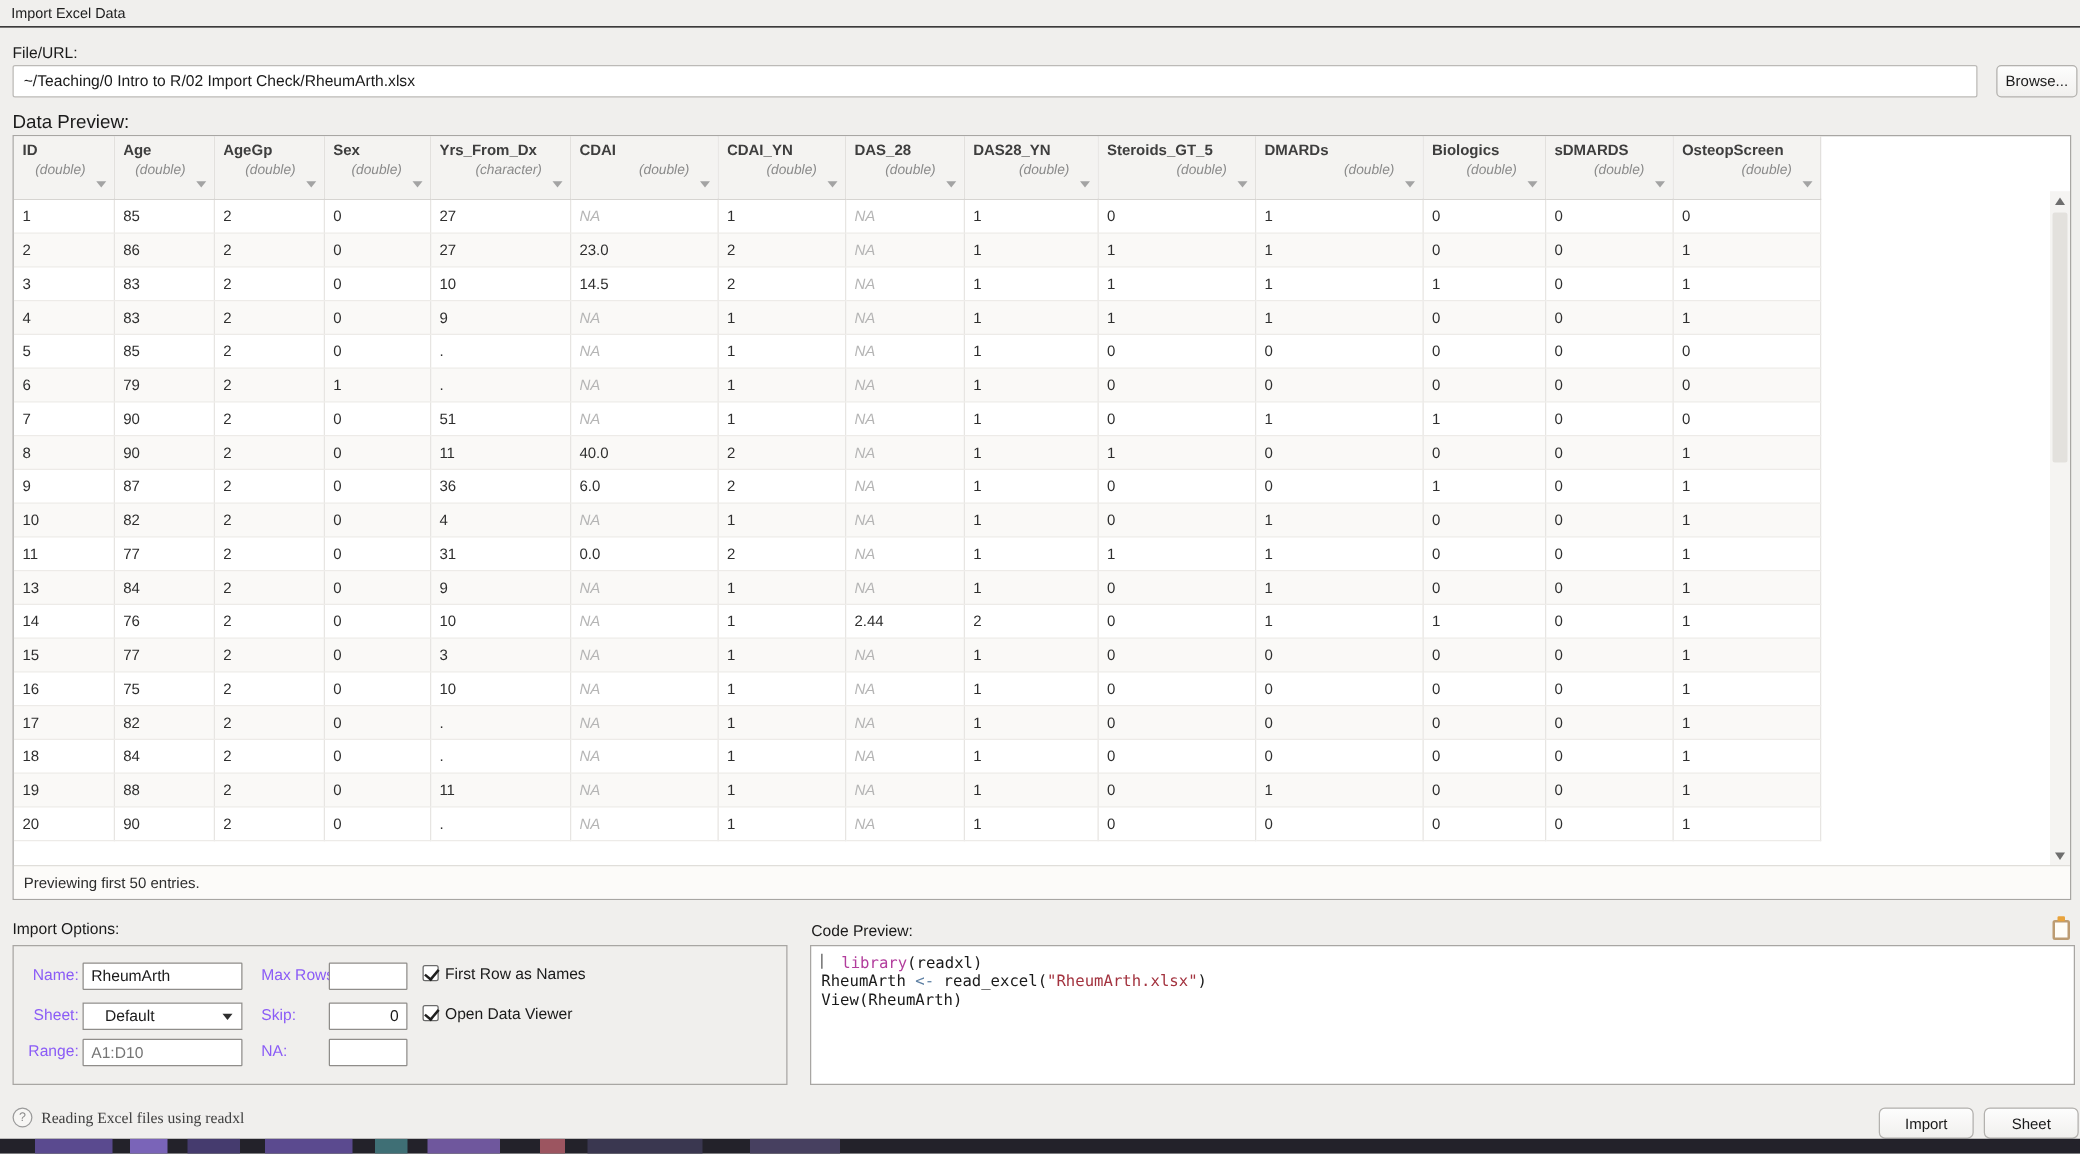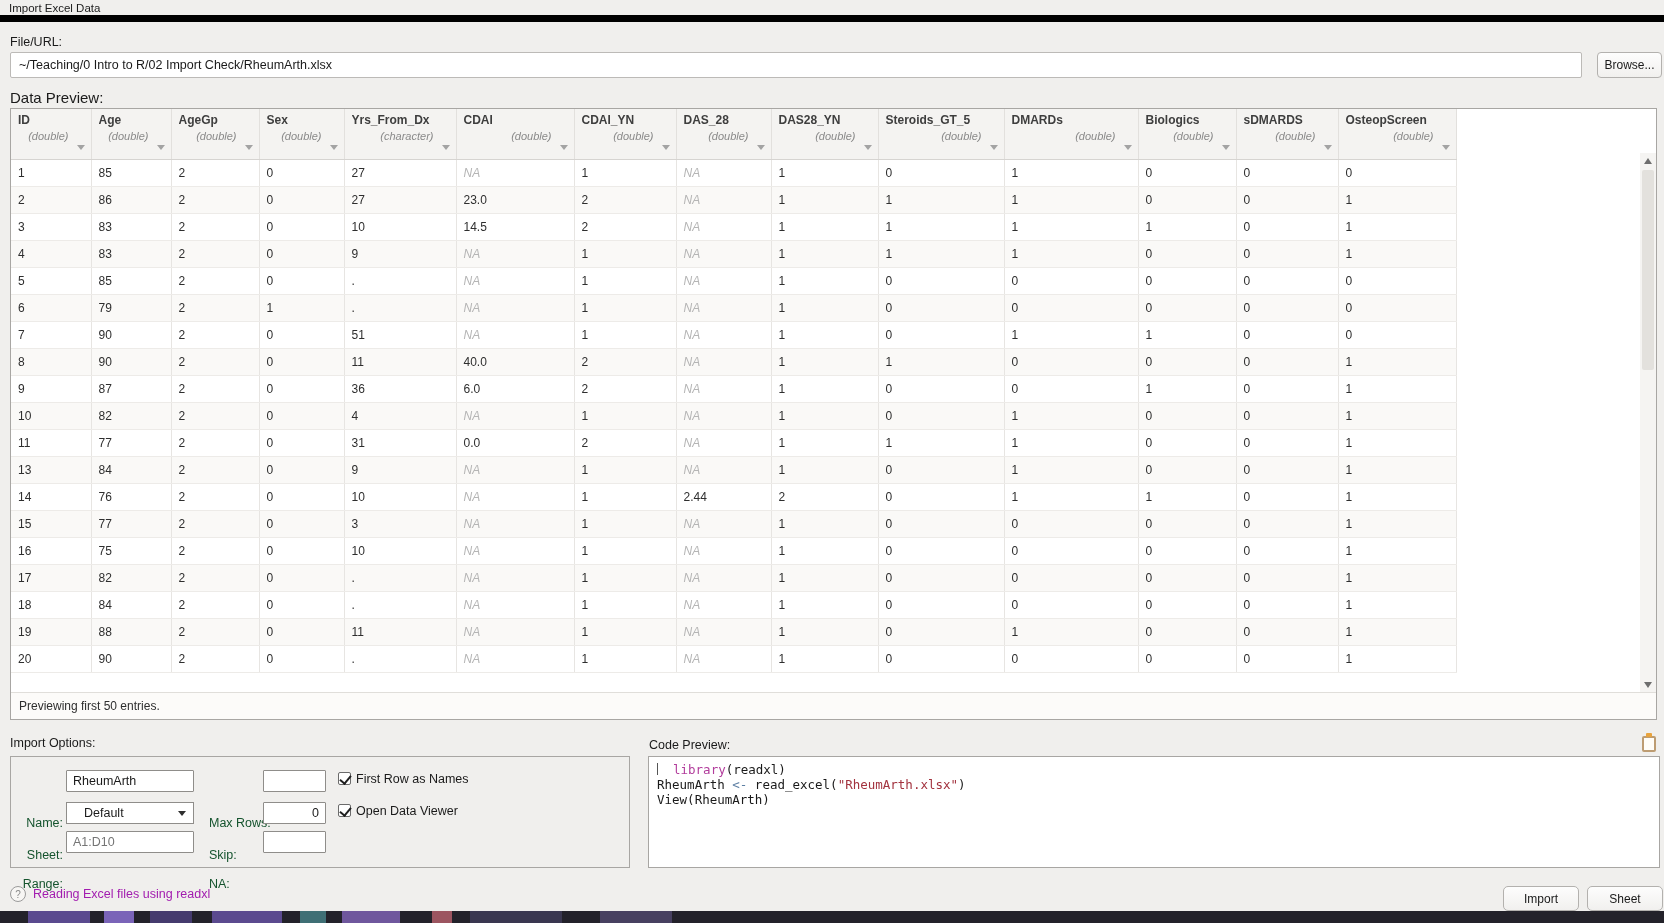--- a/index.html
+++ b/index.html
@@ -5,21 +5,21 @@
   html,body{margin:0;padding:0;}
   body{
     width:1664px;height:923px;position:relative;overflow:hidden;
     background:#f0efed;
     font-family:"Liberation Sans","DejaVu Sans",sans-serif;
     color:#1a1a1a;
   }
   
   .titlebar{
     position:absolute;left:0;top:0;width:100%;height:22px;
-    background:#f0efed;border-bottom:7px solid #000000;
+    background:#f0efed;border-bottom:1px solid #000000;
     display:flex;align-items:center;padding-left:9px;box-sizing:border-box;
     font-size:11.5px;color:#1c1c1c;
   }
   
   .file-label{position:absolute;left:10px;top:35px;font-size:12.5px;}
   .file-input{
     position:absolute;left:10px;top:52px;width:1572px;height:26px;box-sizing:border-box;
     border:1px solid #bcbab7;border-radius:2px;background:#fff;
     font-size:12.5px;padding:0 8px;color:#1a1a1a;outline:none;
     font-family:"Liberation Sans","DejaVu Sans",sans-serif;
@@ -70,21 +70,21 @@
   .vs-up,.vs-down{position:absolute;left:4px;width:0;height:0;cursor:pointer;}
   .vs-up{top:5px;border-left:4px solid transparent;border-right:4px solid transparent;border-bottom:6px solid #6e6e6e;}
   .vs-down{bottom:5px;border-left:4px solid transparent;border-right:4px solid transparent;border-top:6px solid #6e6e6e;}
   .vs-thumb{position:absolute;left:2px;top:17px;width:12px;height:200px;background:#e3e1dd;border-radius:2px;cursor:pointer;}
   
   .options-label{position:absolute;left:10px;top:736px;font-size:12.5px;}
   .options-box{
     position:absolute;left:10px;top:756px;width:620px;height:112px;box-sizing:border-box;
     border:1px solid #a8a6a3;background:#f0efed;
   }
-  .opt-label{position:absolute;font-size:12.5px;color:#14532d;white-space:nowrap;margin-top:43px;}
+  .opt-label{position:absolute;font-size:12.5px;color:#8b5cf6;white-space:nowrap;}
   .lab-c1{left:8px;width:44px;text-align:right;}
   .lab-c2{left:198px;text-align:left;}
   .opt-input{
     position:absolute;height:22px;box-sizing:border-box;border:1px solid #8f8d8a;border-radius:1px;
     background:#fff;font-size:12.5px;padding:0 6px;color:#1a1a1a;outline:none;
     font-family:"Liberation Sans","DejaVu Sans",sans-serif;
   }
   .in-c1{left:55px;width:128px;}
   .in-c2{left:252px;width:63px;}
   .num-right{text-align:right;}
@@ -582,21 +582,21 @@
   <div class="opt-label lab-c2" style="top:77px;">NA:</div>
   <input class="opt-input in-c2" style="top: 74px;" type="text" value="">
 </div>
 
 <div class="code-label">Code Preview:</div>
 <div class="clipboard-icon"></div>
 <div class="code-box" id="code-box"><div class="code-line"><span class="tok-caret"></span><span class="tok-keyword">library</span><span class="tok-plain">(readxl)</span></div><div class="code-line"><span class="tok-plain">RheumArth </span><span class="tok-operator">&lt;-</span><span class="tok-plain"> read_excel(</span><span class="tok-string">"RheumArth.xlsx"</span><span class="tok-plain">)</span></div><div class="code-line"><span class="tok-plain">View(RheumArth)</span></div></div>
 
 <div class="help-link">
   <span class="help-icon">?</span>
-  <span class="help-text" id="help-text" style="color: #a21caf;">Reading Excel files using readxl</span>
+  <span class="help-text" id="help-text" style="color: #404040; font-family: Liberation Serif, serif;">Reading Excel files using readxl</span>
 </div>
 <button class="btn import-btn">Import</button>
 <button class="btn cancel-btn">Sheet</button>
 
 <div class="bottom-strip">
   <i style="left:28px;width:62px;background:#5a4a8f;"></i>
   <i style="left:104px;width:30px;background:#7a64b8;"></i>
   <i style="left:150px;width:42px;background:#453b6e;"></i>
   <i style="left:212px;width:70px;background:#5b4a8f;"></i>
   <i style="left:300px;width:26px;background:#3f6f75;"></i>

